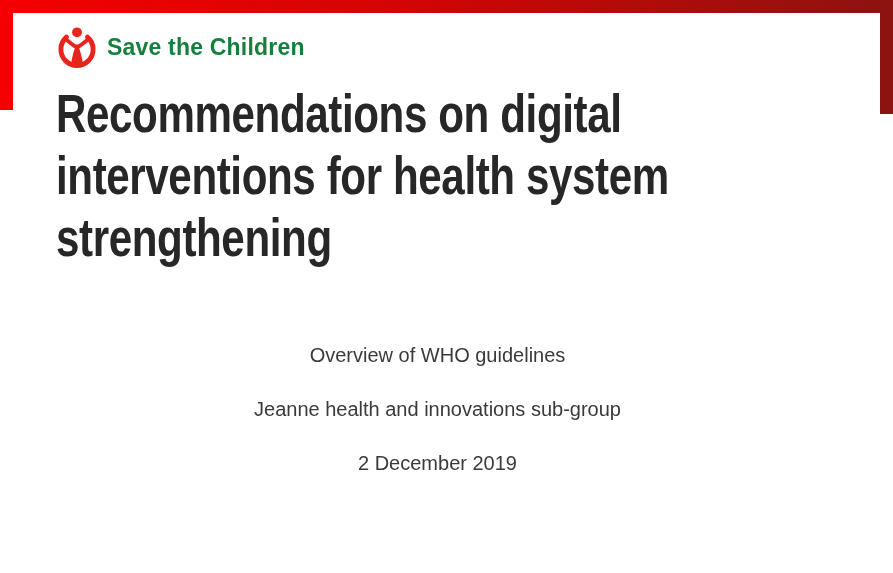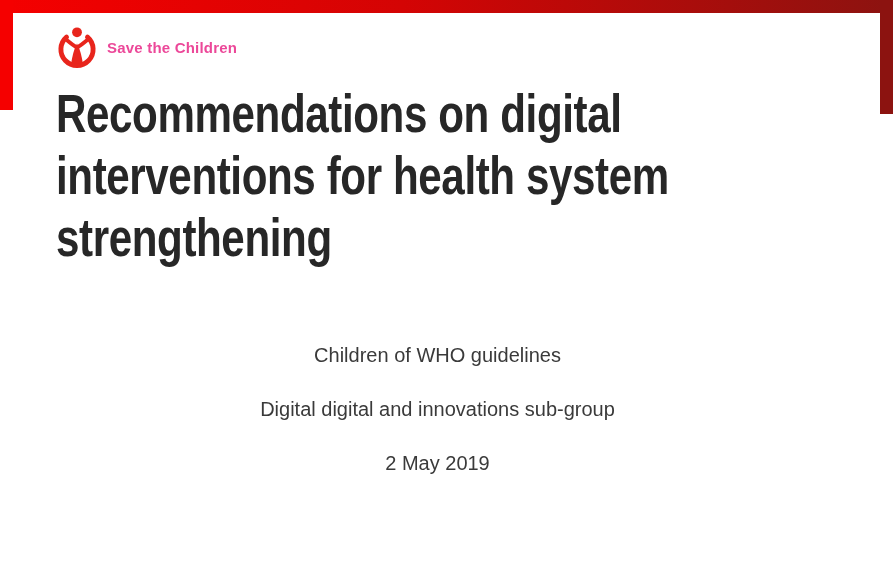--- a/index.html
+++ b/index.html
@@ -33,22 +33,22 @@
     width: 13px; height: 114px;
     background: var(--accent-dark-red, #8c1310);
   }
   
   .logo {
     position: absolute; left: 56px; top: 26px;
     display: flex; align-items: center; gap: 9px;
   }
   .logo-mark { width: 42px; height: 42px; display: block; }
   .logo-word {
-    font-size: 15px; font-weight: 700;
-    color: #ec4899; letter-spacing: 0.2px;
+    font-size: 23px; font-weight: 700;
+    color: #15803d; letter-spacing: 0.2px;
   }
   
   .title {
     position: absolute; left: 56px; top: 82px;
     transform: scaleX(0.78); transform-origin: left top;
     color: var(--title-color, #272727);
     font-size: 54px; font-weight: 700;
     line-height: 62px; letter-spacing: -0.5px;
   }
   .title .line { white-space: nowrap; }
@@ -86,20 +86,20 @@
     <span class="logo-word">Save the Children</span>
   </div>
 
   <h1 class="title">
     <div class="line">Recommendations on digital</div>
     <div class="line">interventions for health system</div>
     <div class="line">strengthening</div>
   </h1>
 
   <div class="center-block">
-    <div>Children of WHO guidelines</div>
+    <div>Overview of WHO guidelines</div>
     <div class="spacer"></div>
-    <div>Digital digital and innovations sub-group</div>
+    <div>Jeanne health and innovations sub-group</div>
     <div class="spacer"></div>
-    <div>2 May 2019</div>
+    <div>2 December 2019</div>
   </div>
 
 </div>
 
 </body></html>

